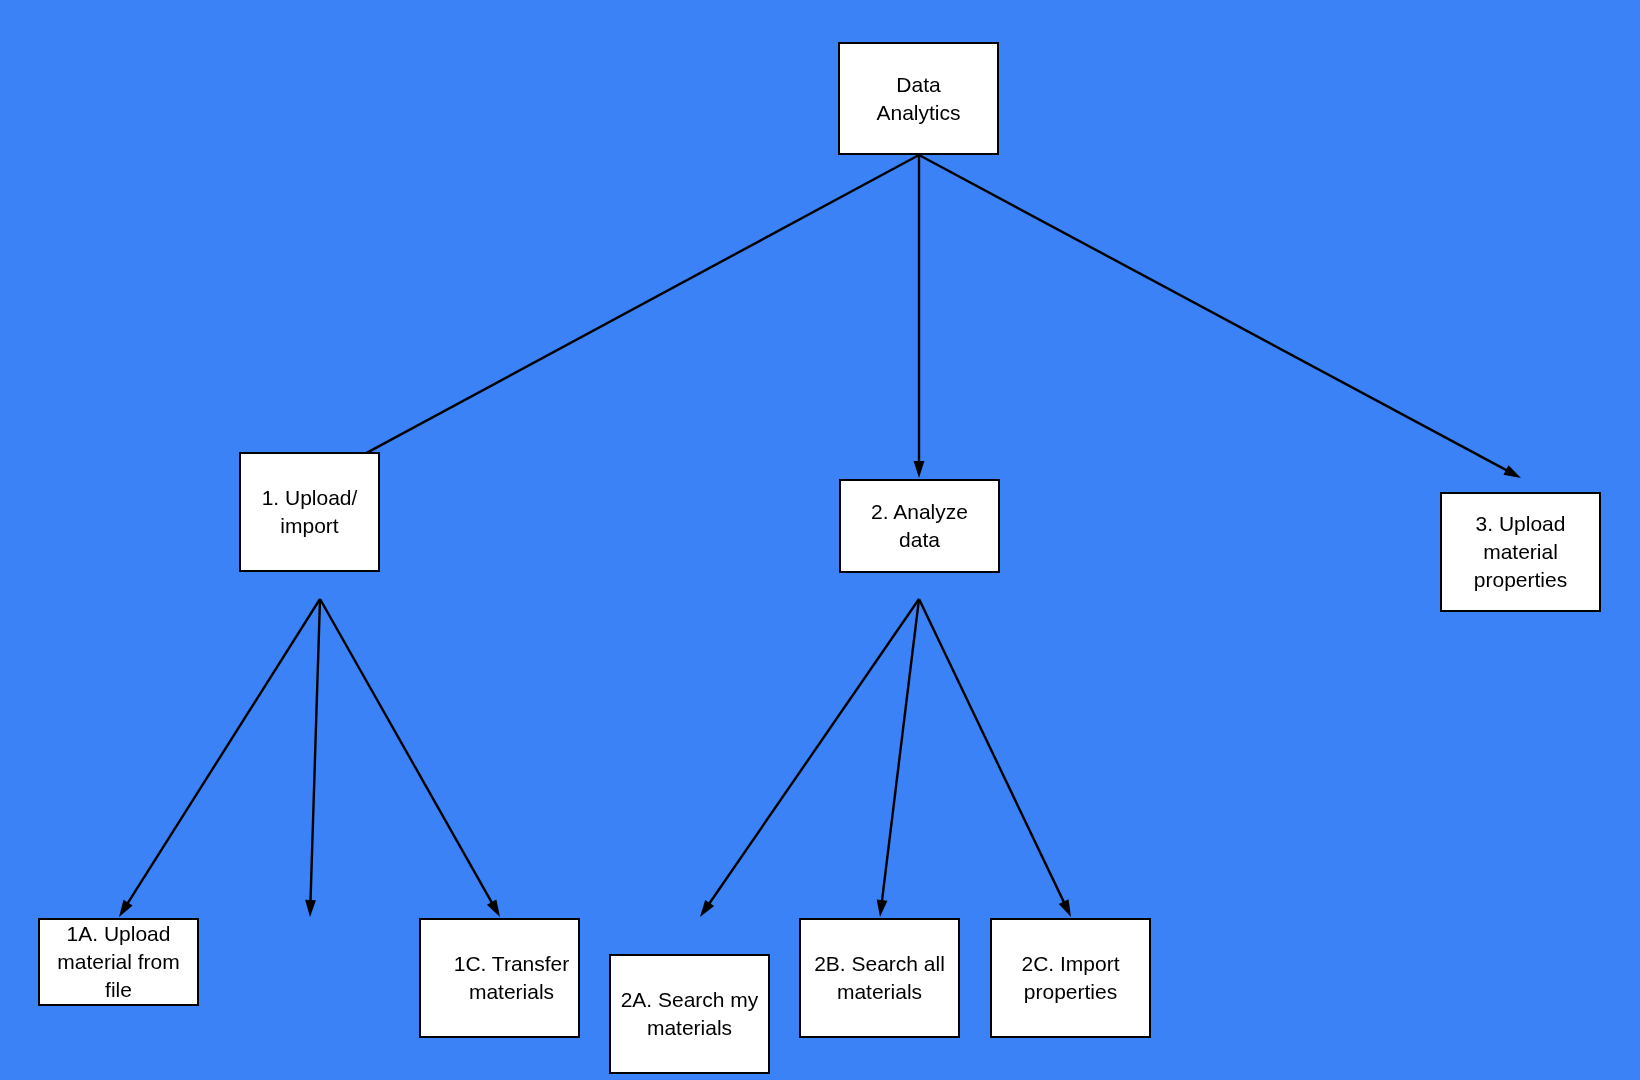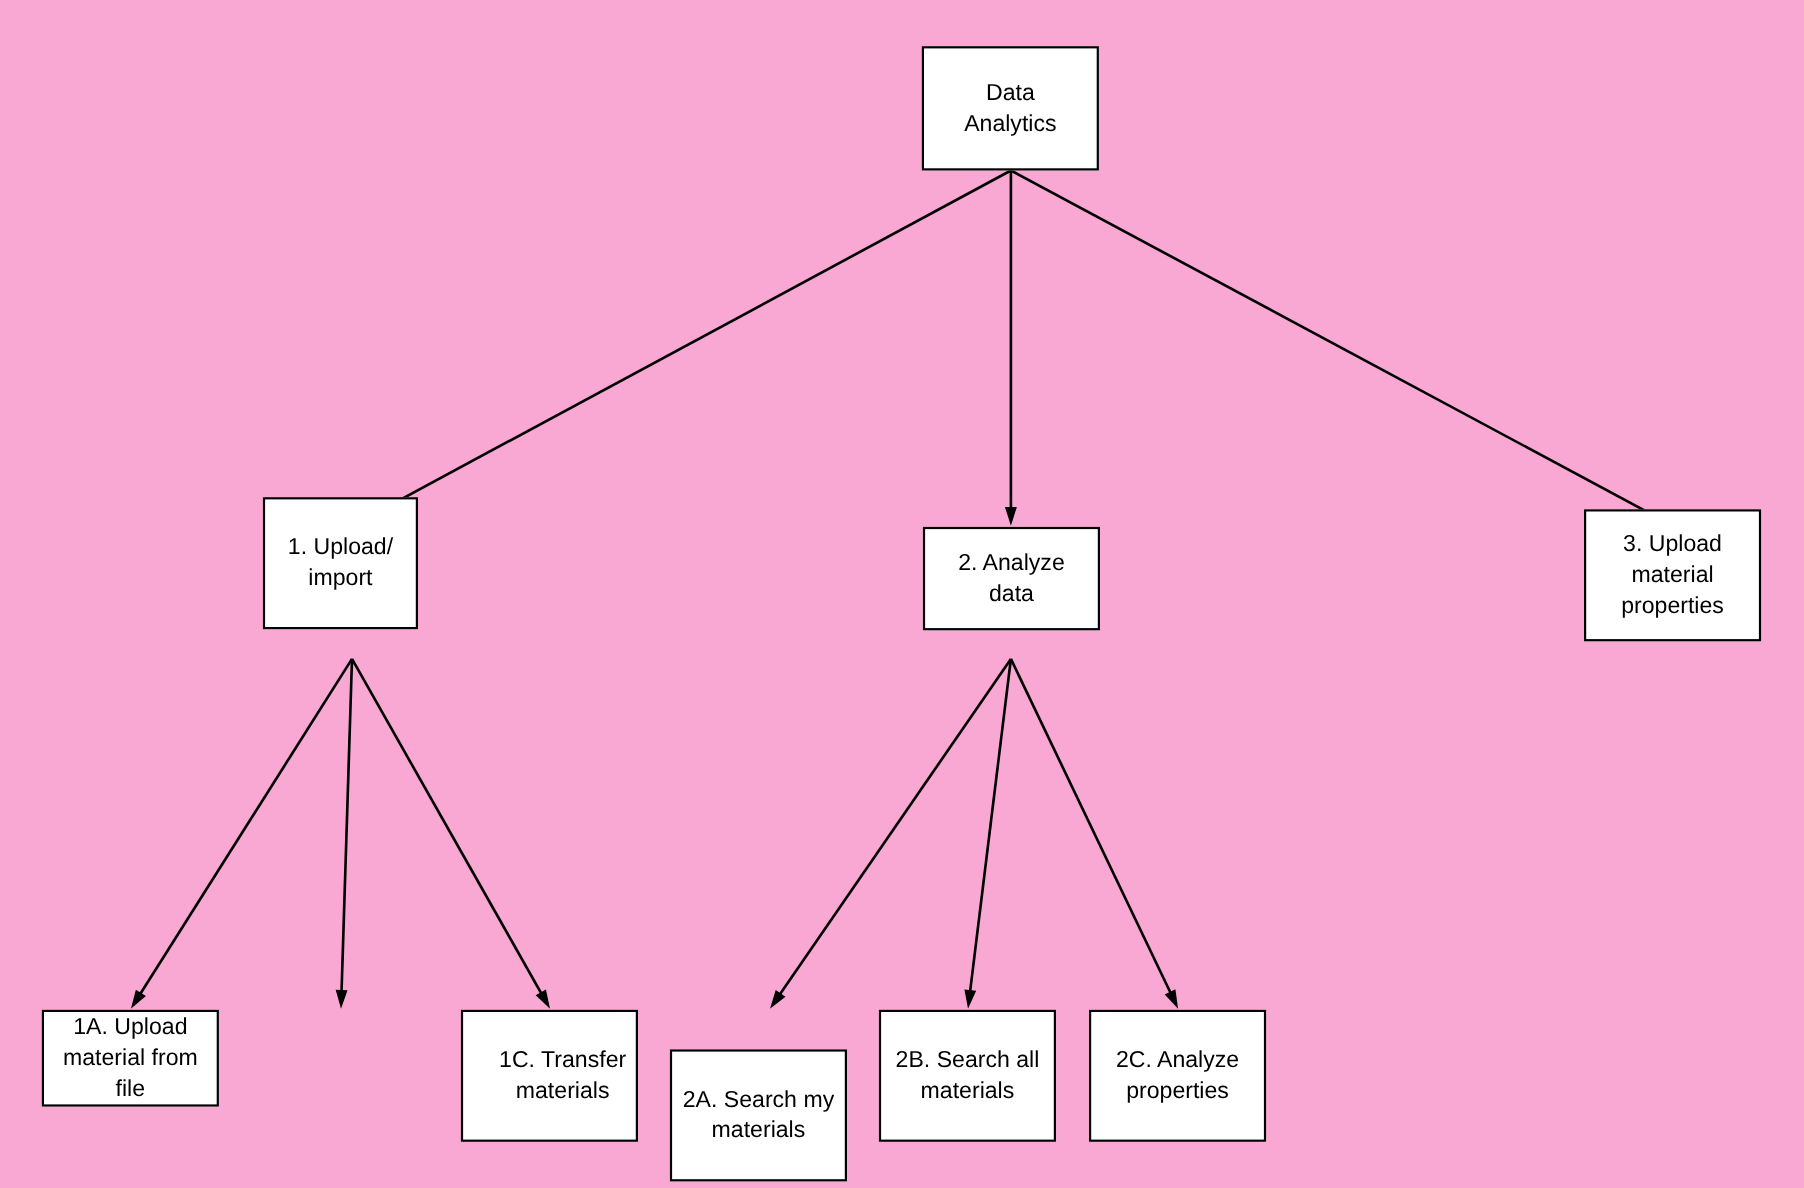--- a/index.html
+++ b/index.html
@@ -8,21 +8,21 @@
     background: #ffffff;
   }
   body {
     font-family: "Liberation Sans", sans-serif;
     -webkit-font-smoothing: antialiased;
   }
   #canvas {
     position: relative;
     width: 1640px;
     height: 1080px;
-    background: #f9a8d4;
+    background: #3b82f6;
     overflow: hidden;
   }
   #edges {
     position: absolute;
     left: 0;
     top: 0;
     width: 1640px;
     height: 1080px;
     pointer-events: none;
   }
@@ -99,21 +99,21 @@
   <div class="node node-l2" style="left: 239px; top: 452px; width: 141px; height: 120px; border-color: rgb(0, 0, 0); color: rgb(0, 0, 0);">
     <span class="label">1. Upload/
 import</span>
   </div>
 
   <div class="node node-l2" style="left: 839px; top: 479px; width: 161px; height: 94px; border-color: rgb(0, 0, 0); color: rgb(0, 0, 0);">
     <span class="label">2. Analyze
 data</span>
   </div>
 
-  <div class="node node-l2" style="left: 1440px; top: 463px; width: 161px; height: 120px; border-color: rgb(0, 0, 0); color: rgb(0, 0, 0);">
+  <div class="node node-l2" style="left: 1440px; top: 492px; width: 161px; height: 120px; border-color: rgb(0, 0, 0); color: rgb(0, 0, 0);">
     <span class="label">3. Upload
 material
 properties</span>
   </div>
 
   <div class="node node-l3" style="left: 38px; top: 918px; width: 161px; height: 88px; border-color: rgb(0, 0, 0); color: rgb(0, 0, 0);">
     <span class="label">1A. Upload
 material from
 file</span>
   </div>
@@ -128,17 +128,17 @@
     <span class="label">2A. Search my
 materials</span>
   </div>
 
   <div class="node node-l3" style="left: 799px; top: 918px; width: 161px; height: 120px; border-color: rgb(0, 0, 0); color: rgb(0, 0, 0);">
     <span class="label">2B. Search all
 materials</span>
   </div>
 
   <div class="node node-l3" style="left: 990px; top: 918px; width: 161px; height: 120px; border-color: rgb(0, 0, 0); color: rgb(0, 0, 0);">
-    <span class="label">2C. Analyze
+    <span class="label">2C. Import
 properties</span>
   </div>
 
 </div>
 
 </body></html>

